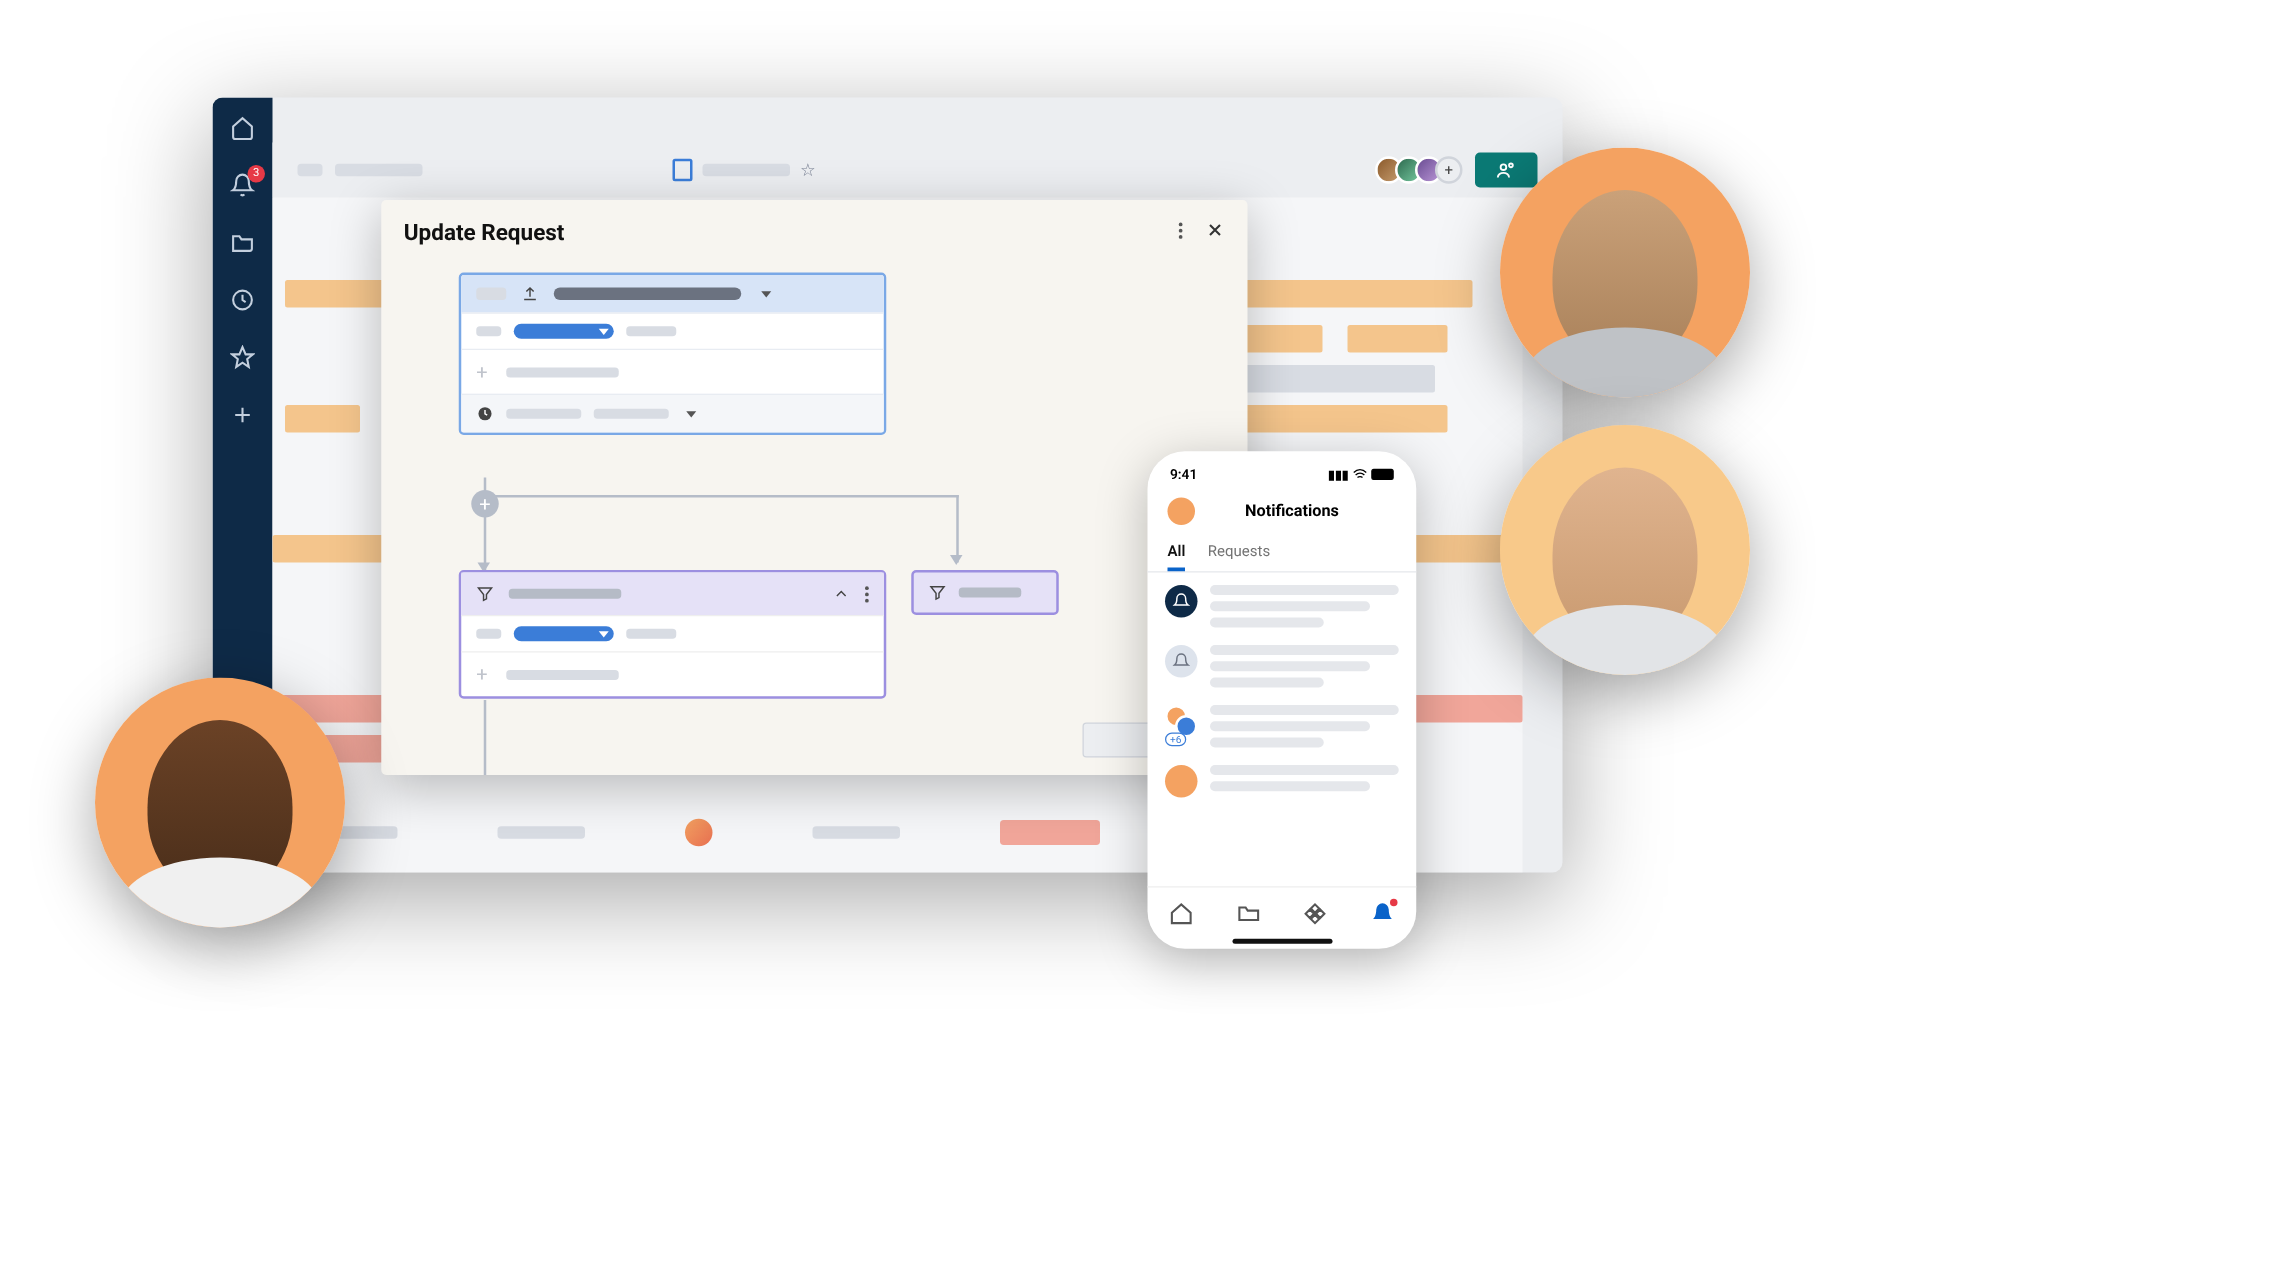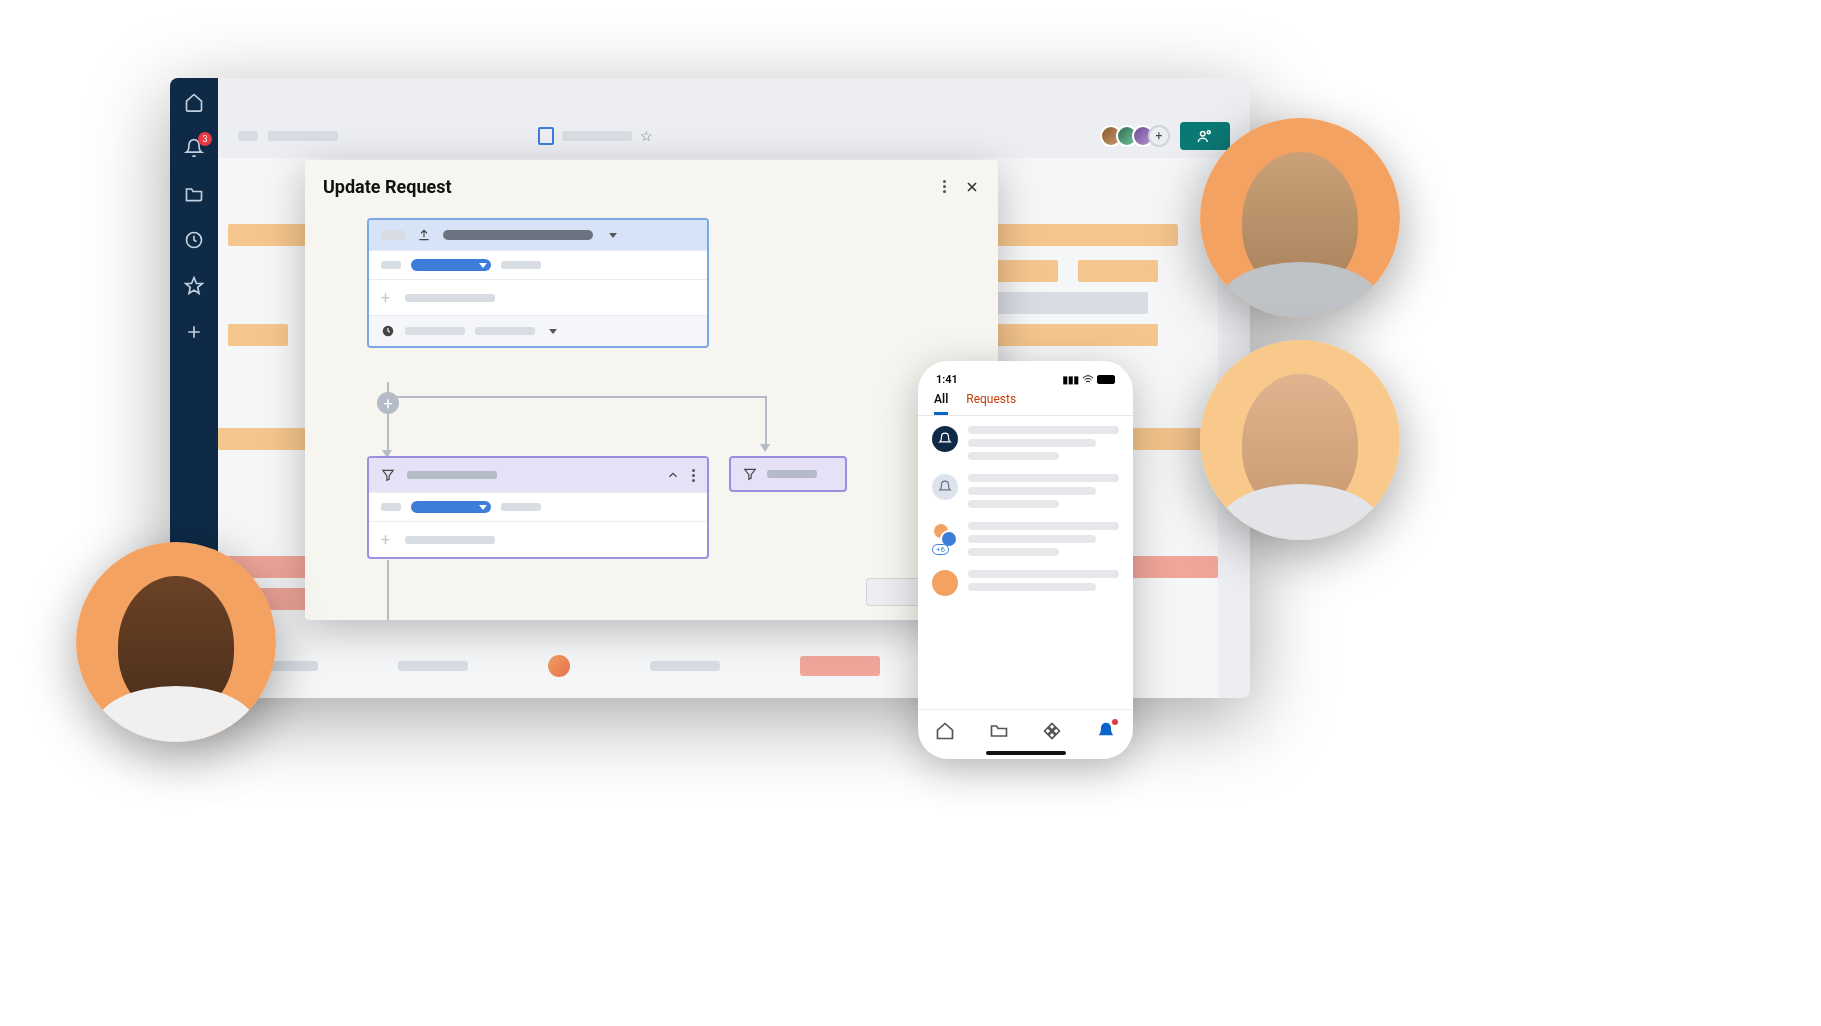--- a/index.html
+++ b/index.html
@@ -62,21 +62,21 @@
 
 .status-row { position: absolute; left: 48px; right: 32px; bottom: 10px; height: 44px; display: flex; align-items: center; gap: 80px; padding-left: 30px; }
 .status-row .skel { height: 10px; width: 70px; }
 .status-av { width: 22px; height: 22px; border-radius: 50%; background: linear-gradient(135deg,#f4a261,#e76f51); }
 .status-pill { width: 80px; height: 20px; border-radius: 3px; }
 .stars { display: flex; gap: 2px; }
 .star { color: #f5a623; font-size: 18px; }
 
 
 .modal { position: absolute; left: 305px; top: 160px; width: 693px; height: 460px; background: #f7f5f0; border-radius: 4px; box-shadow: 0 10px 40px rgba(0,0,0,0.25); }
-.modal-header { display: flex; align-items: center; padding: 16px 18px; }
+.modal-header { display: flex; align-items: flex-start; padding: 16px 18px; }
 .modal-title { font-size: 18px; font-weight: 700; color: #111; }
 .modal-close { margin-left: auto; display: flex; gap: 18px; align-items: center; }
 .modal-close svg { width: 16px; height: 16px; stroke: #333; fill: none; stroke-width: 2.5; }
 
 .trigger-card { position: absolute; left: 62px; top: 58px; width: 342px; border: 2px solid #7aa8e6; background: #fff; border-radius: 4px; overflow: hidden; }
 .trigger-head { background: #d7e4f7; padding: 8px 12px; display: flex; align-items: center; gap: 12px; }
 .upload-ico { width: 14px; height: 14px; }
 .dropdown-pill { background: #cbd3de; height: 10px; width: 150px; border-radius: 5px; position: relative; }
 .dark-pill { background: #6b7280; }
 .dropdown-caret { width: 0; height: 0; border-left: 4px solid transparent; border-right: 4px solid transparent; border-top: 5px solid #555; margin-left: 4px; }
@@ -114,21 +114,21 @@
 .btn-primary { width: 40px; height: 28px; background: #0a63c9; border-radius: 3px; }
 
 
 .phone { position: absolute; left: 918px; top: 361px; width: 215px; height: 398px; background: #fff; border-radius: 30px; box-shadow: 0 10px 40px rgba(0,0,0,0.25); padding: 12px 0 0; }
 .phone-status { display: flex; justify-content: space-between; padding: 0 18px; font-size: 11px; font-weight: 600; }
 .signal { display: flex; gap: 3px; align-items: center; }
 .phone-header { display: flex; align-items: center; padding: 12px 16px 8px; gap: 40px; }
 .phone-av { width: 22px; height: 22px; border-radius: 50%; background: #f4a261; }
 .phone-title { font-weight: 700; font-size: 13px; }
 .phone-tabs { display: flex; gap: 18px; padding: 0 16px; font-size: 12px; border-bottom: 1px solid #e5e7eb; }
-.phone-tab { padding: 6px 0; color: #c2410c; }
+.phone-tab { padding: 6px 0; color: #737373; }
 .phone-tab.active { color: #111; border-bottom: 3px solid #0a63c9; font-weight: 600; }
 .notif-list { padding: 10px 14px; display: flex; flex-direction: column; gap: 14px; }
 .notif { display: flex; gap: 10px; }
 .notif-icon { min-width: 26px; width: 26px; height: 26px; border-radius: 50%; display: flex; align-items: center; justify-content: center; }
 .notif-icon.dark { background: #0e2a47; }
 .notif-icon.light { background: #dde3ec; }
 .notif-icon svg { width: 14px; height: 14px; stroke: #fff; fill: none; stroke-width: 2; }
 .notif-icon.light svg { stroke: #6b7280; }
 .notif-lines { flex: 1; display: flex; flex-direction: column; gap: 5px; }
 .nl { background: #e5e7eb; height: 8px; border-radius: 4px; }
@@ -386,28 +386,32 @@
   <div class="connector conn-v3"></div>
 
   <div class="modal-footer">
     <span class="btn-secondary"></span>
     <span class="btn-primary"></span>
   </div>
 </div>
 
 <div class="phone">
   <div class="phone-status">
-    <span>1:41</span>
+    <span>9:41</span>
     <span class="signal">
       <span style="font-size:10px">▮▮▮</span>
       <svg viewBox="0 0 24 24" style="width:12px;height:12px;stroke:#000;fill:none;stroke-width:2">
           <path d="M2 8c6-6 14-6 20 0M5 12c4-4 10-4 14 0M8 16c2-2 6-2 8 0"></path>
         </svg>
       <span style="width:18px;height:9px;border:1px solid #000;border-radius:2px;display:inline-block;background:#000"></span>
     </span>
+  </div>
+  <div class="phone-header">
+    <span class="phone-av"></span>
+    <span class="phone-title">Notifications</span>
   </div>
   <div class="phone-tabs">
     <span class="phone-tab active">All</span>
     <span class="phone-tab">Requests</span>
   </div>
   <div class="notif-list">
     <div class="notif">
       <span class="notif-icon dark">
           <svg viewBox="0 0 24 24">
             <path d="M18 8a6 6 0 1 0-12 0c0 7-3 9-3 9h18s-3-2-3-9"></path>

